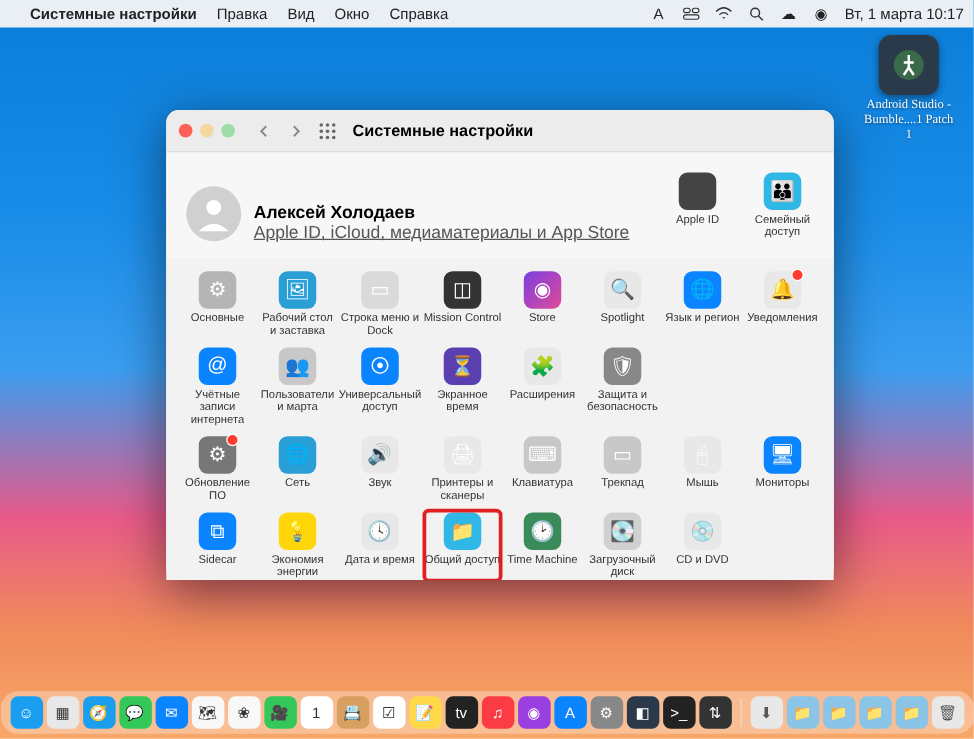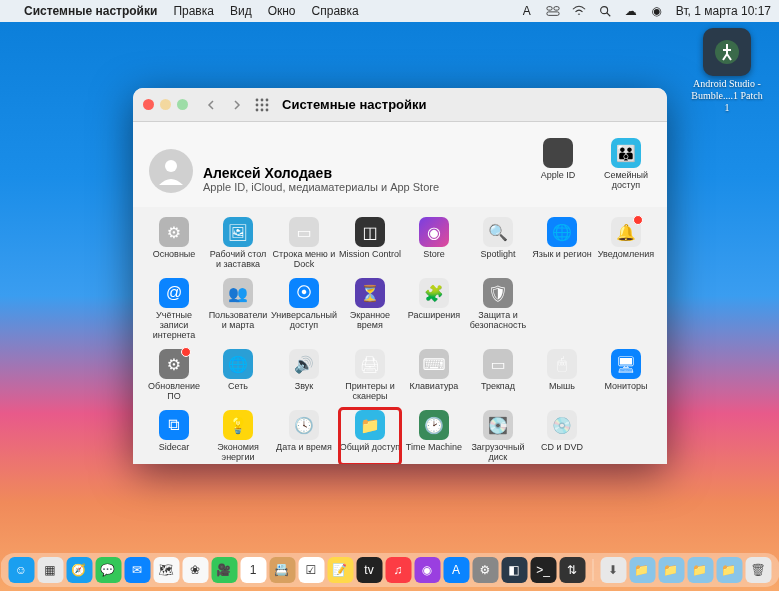--- a/index.html
+++ b/index.html
@@ -76,21 +76,21 @@
   display: flex; align-items: flex-end; padding: 14px 16px;
   background: #f7f7f7;
 }
 .avatar {
   width: 44px; height: 44px; border-radius: 50%; background: #d0d0d0;
   display: flex; align-items: center; justify-content: center; margin-right: 10px;
 }
 .avatar svg { width: 32px; height: 32px; fill: #fff; }
 .user-text { flex: 1; }
 .user-name { font-size: 14px; font-weight: 600; }
-.user-sub { font-size: 11px; color: #555; }
+.user-sub { font-size: 14px; color: #555; text-decoration: underline; }
 .user-right { display: flex; gap: 18px; }
 .user-right .pref-item { width: 50px; }
 
 
 .pref-grid {
   padding: 8px 10px 10px; display: grid;
   grid-template-columns: repeat(8, 1fr);
   gap: 4px 2px;
   background: #f2f2f2;
   overflow: hidden;

